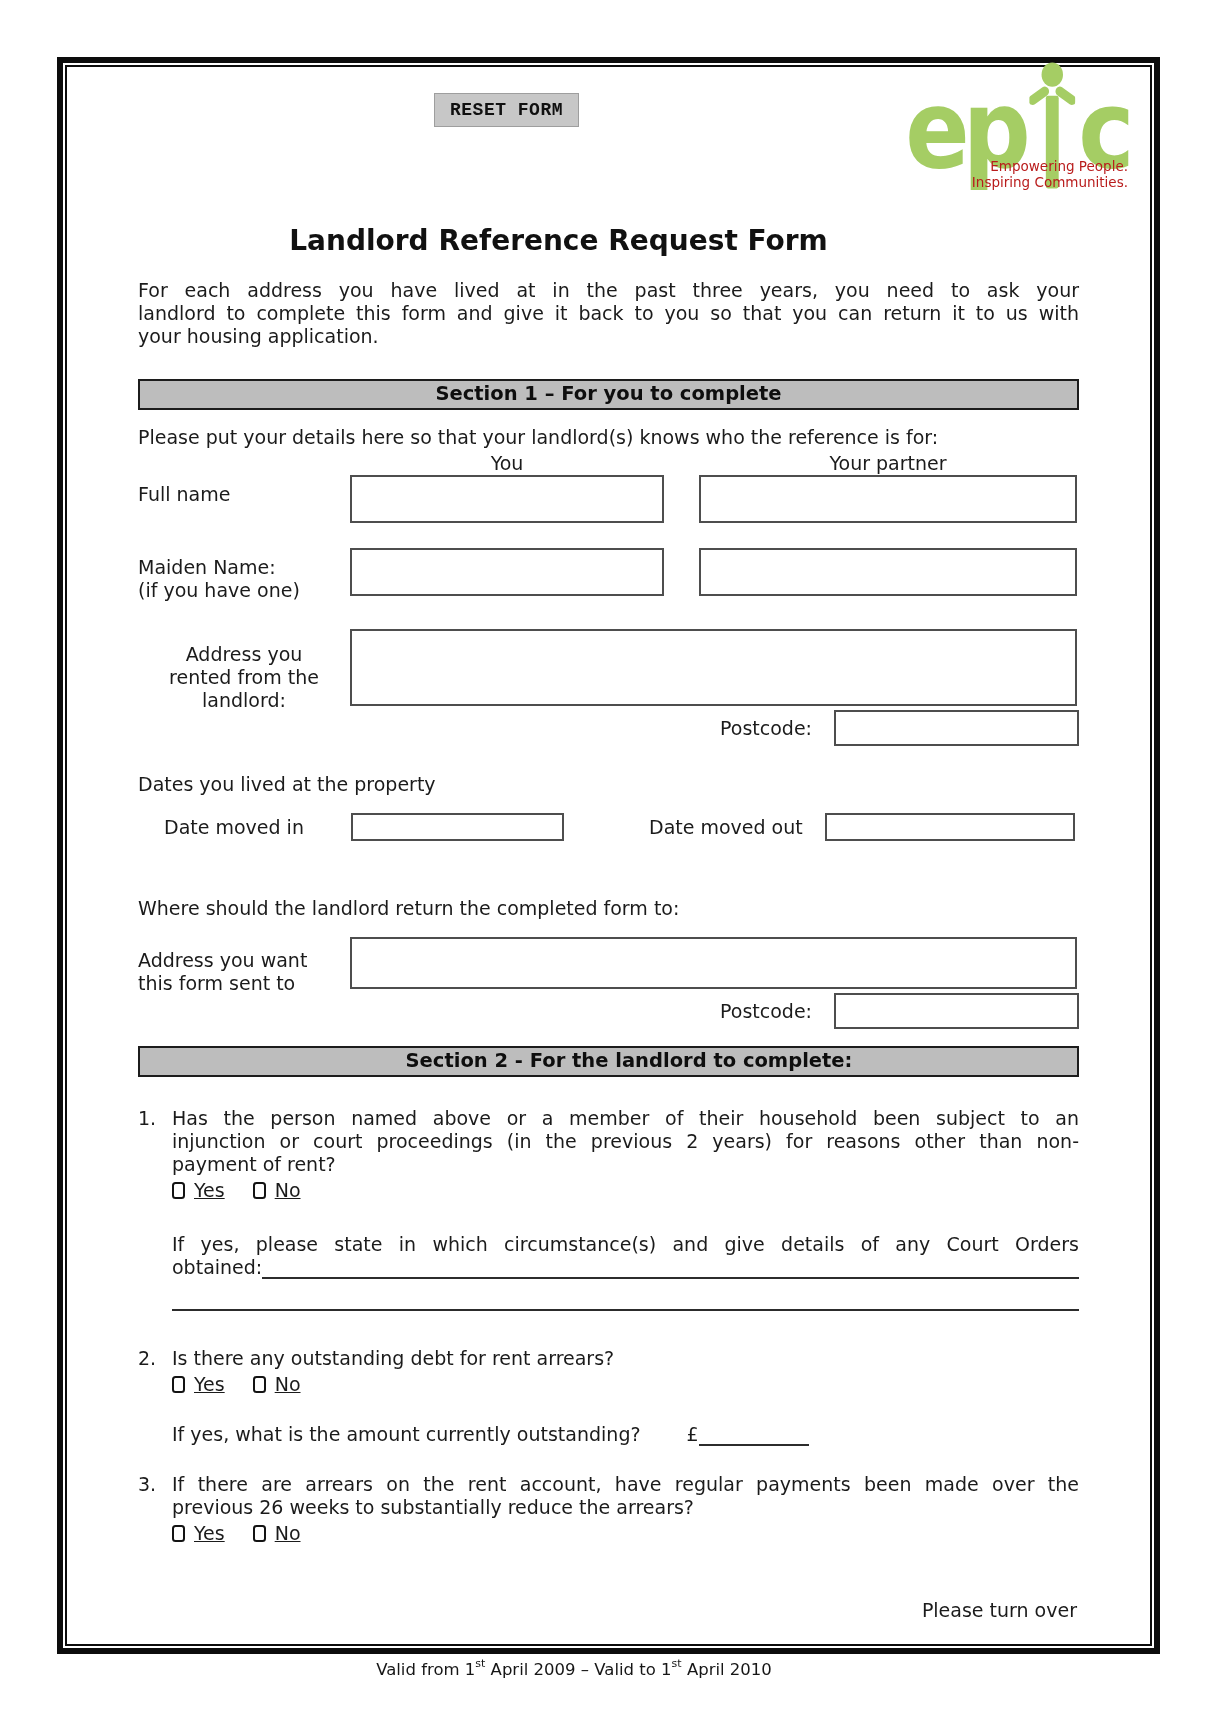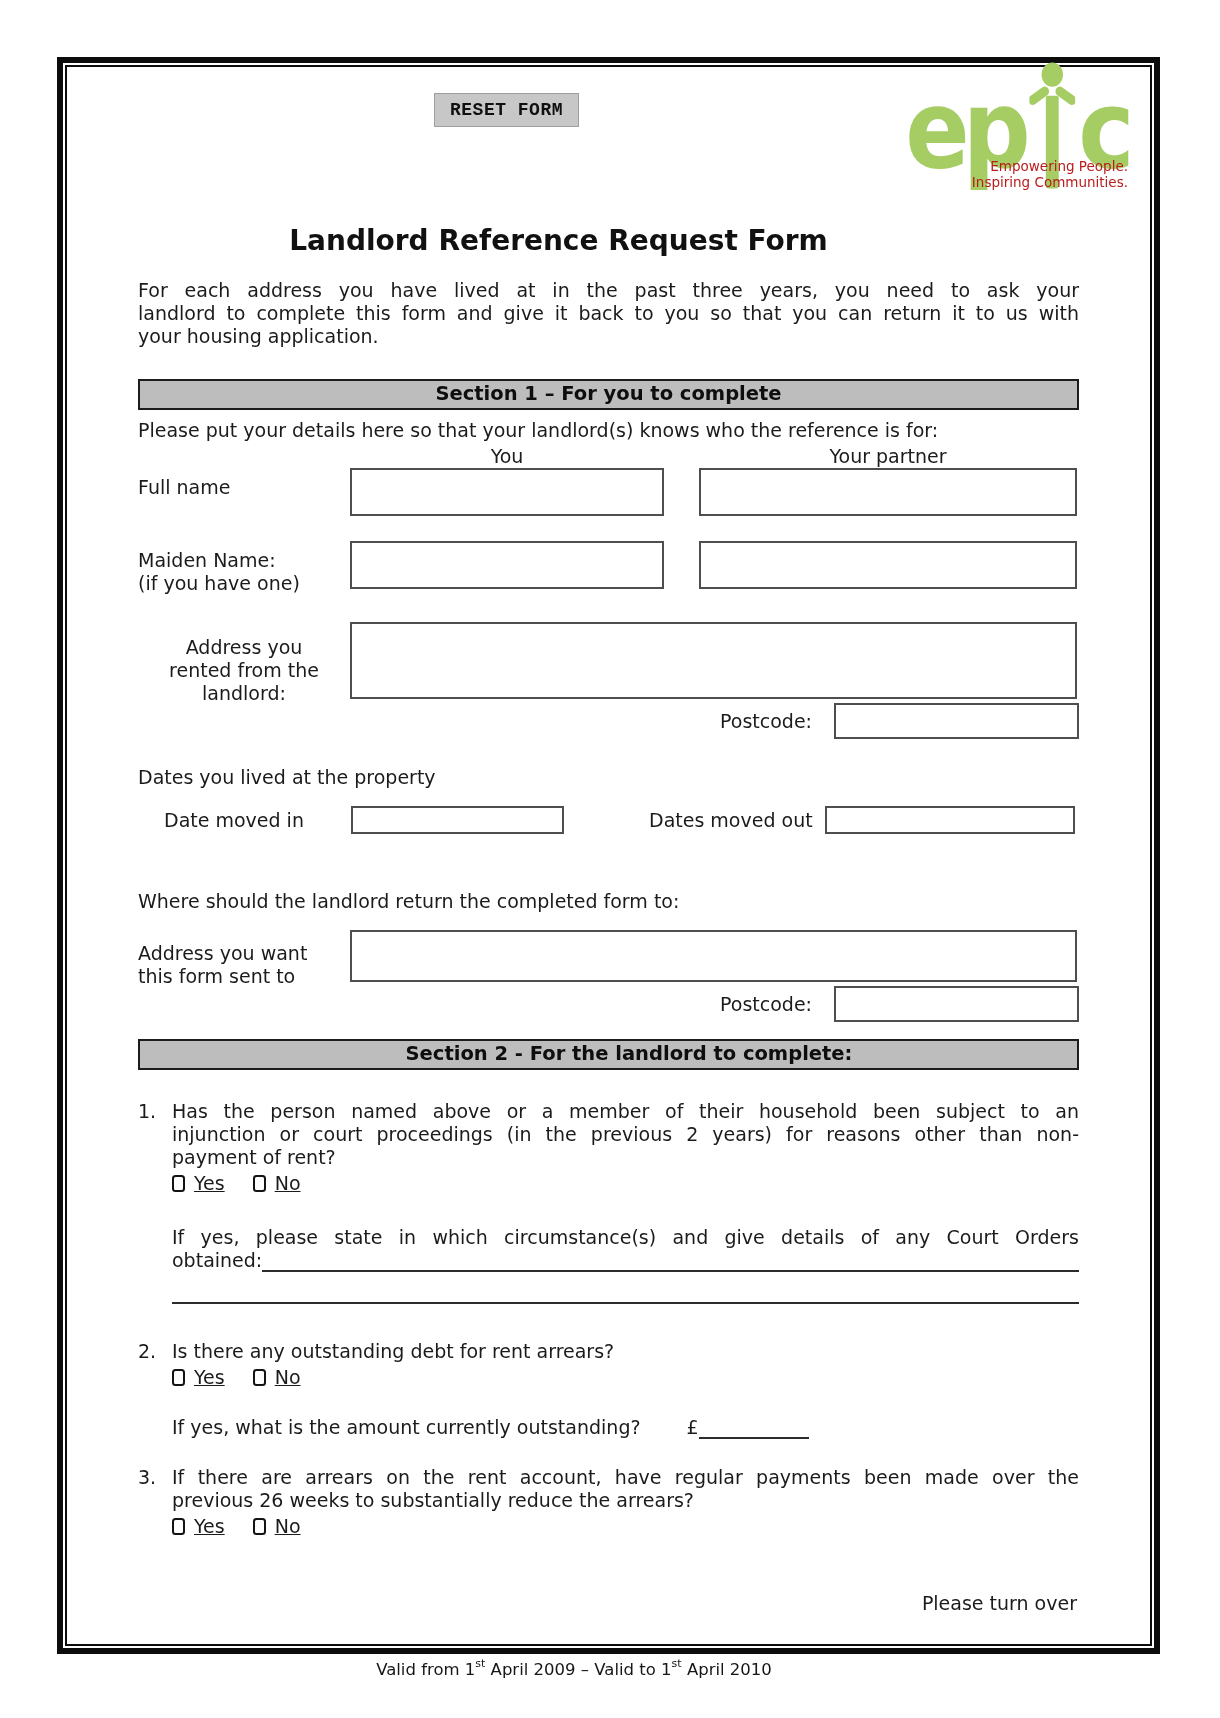--- a/index.html
+++ b/index.html
@@ -37,21 +37,21 @@
   .title{margin:134px 100px 0 0;text-align:center;font-weight:bold;font-size:28px;line-height:30px;color:#111;}
 
   .intro{margin-top:23px;}
   .jline{text-align:justify;text-align-last:justify;}
   .lline{text-align:left;}
 
   .bar{margin-top:31px;background:var(--bar);border:2px solid #1c1c1c;
     text-align:center;font-weight:bold;font-size:19.5px;padding:1px 0 3px 0;color:#0e0e0e;}
   .bar2{margin-top:17px;padding-left:41px;}
 
-  .instruction{margin-top:9px;}
+  .instruction{margin-top:16px;}
 
   .cols-head{display:flex;margin-top:3px;}
   .cols-head .sp{width:212px;}
   .cols-head .c1{width:314px;text-align:center;}
   .cols-head .g{width:35px;}
   .cols-head .c2{width:378px;text-align:center;}
 
   .frow{display:flex;align-items:flex-start;}
   .frow .lbl{width:212px;padding-top:8px;}
   .box{border:2px solid var(--boxborder);background:#fff;}
@@ -180,21 +180,21 @@
         <div class="postcode-row">
           <span class="plbl">Postcode:</span>
           <div class="box b-postcode"></div>
         </div>
 
         <div class="dates-heading">Dates you lived at the property</div>
 
         <div class="date-row">
           <span class="dl1">Date moved in</span>
           <div class="box b-date1"></div>
-          <span class="dl2">Dates moved out</span>
+          <span class="dl2">Date moved out</span>
           <div class="box b-date2"></div>
         </div>
 
         <div class="return-heading">Where should the landlord return the completed form to:</div>
 
         <div class="frow addr2-row">
           <div class="lbl">
             <div>Address you want</div>
             <div>this form sent to</div>
           </div>

